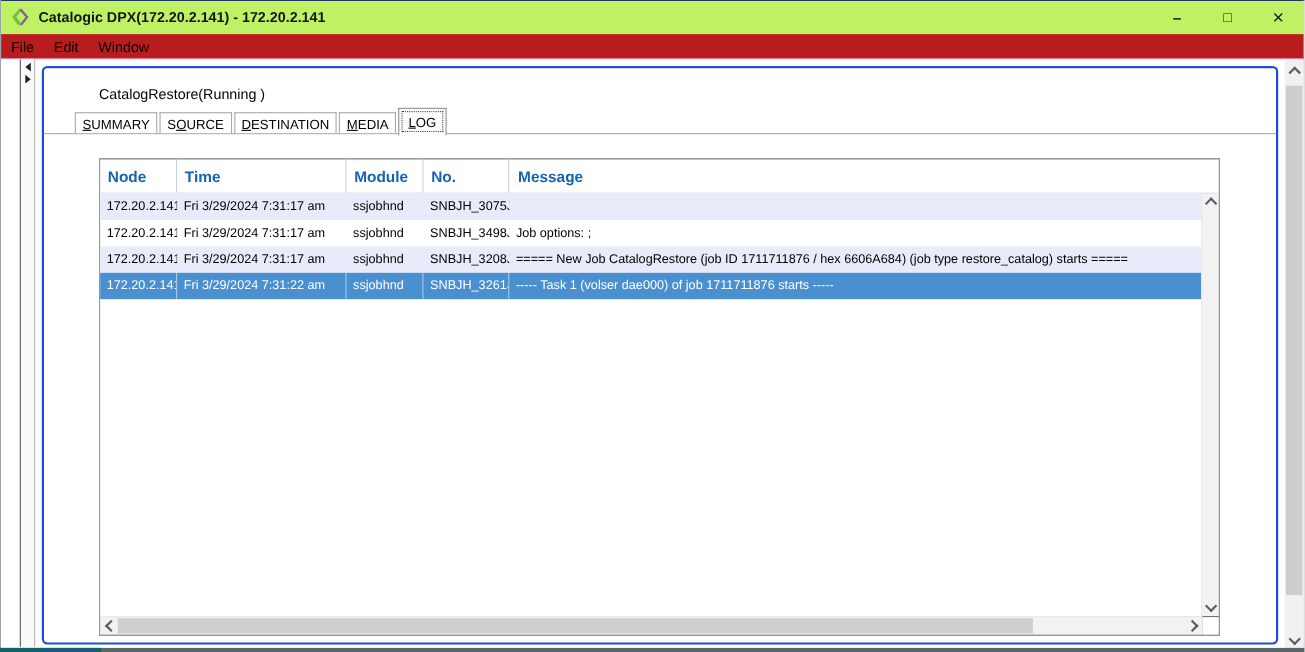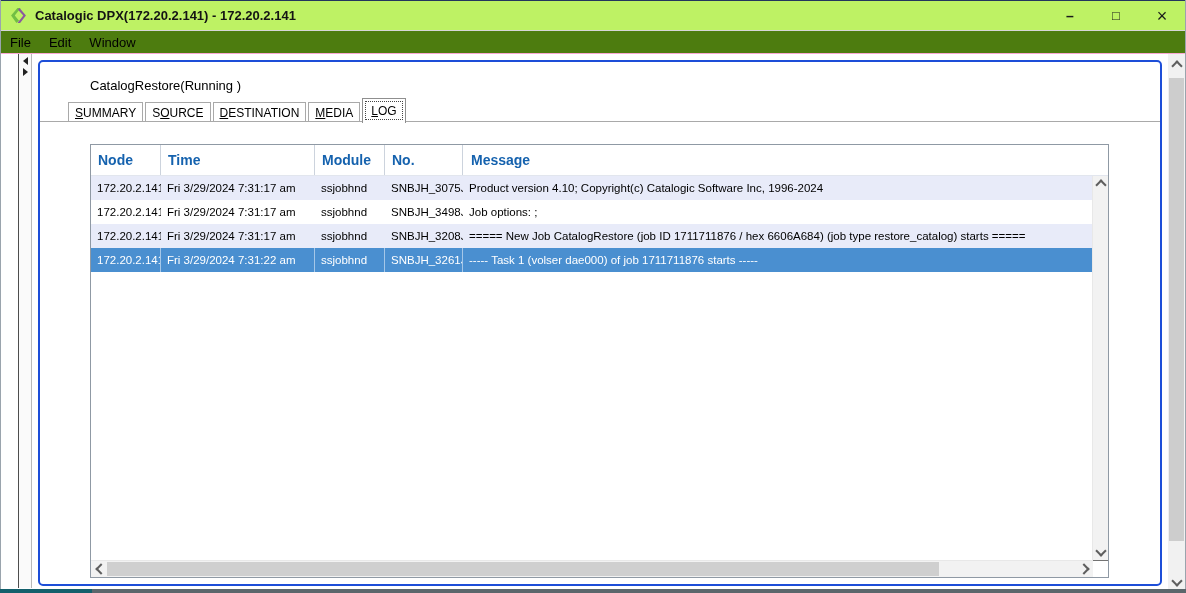--- a/index.html
+++ b/index.html
@@ -15,21 +15,21 @@
   .titlebar{position:absolute;left:1px;right:1px;top:1px;height:29px;background:#bef264;
     border-bottom:1px solid #d6d6d6;display:flex;align-items:center;}
   .app-icon{width:17px;height:17px;margin-left:9px;flex:0 0 auto;}
   .title-text{margin-left:8px;font-size:13px;font-weight:600;color:#141414;white-space:nowrap;}
   .win-controls{margin-left:auto;display:flex;height:100%;}
   .win-btn{width:46px;height:100%;display:flex;align-items:center;justify-content:center;
     font-size:14px;color:#1a1a1a;cursor:default;}
   .glyph-min{font-weight:700;letter-spacing:0;}
   .glyph-max{font-size:13px;}
   .glyph-close{font-size:18px;line-height:1;}
-  .menubar{position:absolute;left:1px;right:1px;top:31px;height:22px;background:#4d7c0f;
+  .menubar{position:absolute;left:1px;right:1px;top:31px;height:22px;background:#b91c1c;
     border-bottom:6px solid #f9a8d4;display:flex;align-items:center;font-size:13px;color:#000;}
   .menu-item{padding:2px 9px;}
   
   .workspace{position:absolute;left:1px;right:1px;top:54px;bottom:0;background:#fff;}
   .left-pane{position:absolute;left:0;top:0;width:17px;bottom:5px;background:#fff;border-right:1px solid #4e4e4e;}
   .splitter{position:absolute;left:18px;top:0;width:12px;bottom:5px;background:#fafafa;border-right:1px solid #b9b9b9;}
   .tri{width:0;height:0;margin:3px auto 2px auto;}
   .tri-left{border-top:4px solid transparent;border-bottom:4px solid transparent;border-right:5px solid #222;}
   .tri-right{border-top:4px solid transparent;border-bottom:4px solid transparent;border-left:5px solid #222;}
   
@@ -164,21 +164,20 @@
         <div class="hcell c-no">No.</div>
         <div class="hcell c-message">Message</div>
       </div>
 
       <div class="tbody">
           <div class="trow alt">
             <div class="cell c-node">172.20.2.141</div>
             <div class="cell c-time">Fri 3/29/2024 7:31:17 am</div>
             <div class="cell c-module">ssjobhnd</div>
             <div class="cell c-no">SNBJH_3075J</div>
-            <div class="cell c-message">Product version 4.10; Copyright(c) Catalogic Software Inc, 1996-2024</div>
           </div>
           <div class="trow">
             <div class="cell c-node">172.20.2.141</div>
             <div class="cell c-time">Fri 3/29/2024 7:31:17 am</div>
             <div class="cell c-module">ssjobhnd</div>
             <div class="cell c-no">SNBJH_3498J</div>
             <div class="cell c-message">Job options: ;</div>
           </div>
           <div class="trow alt">
             <div class="cell c-node">172.20.2.141</div>

